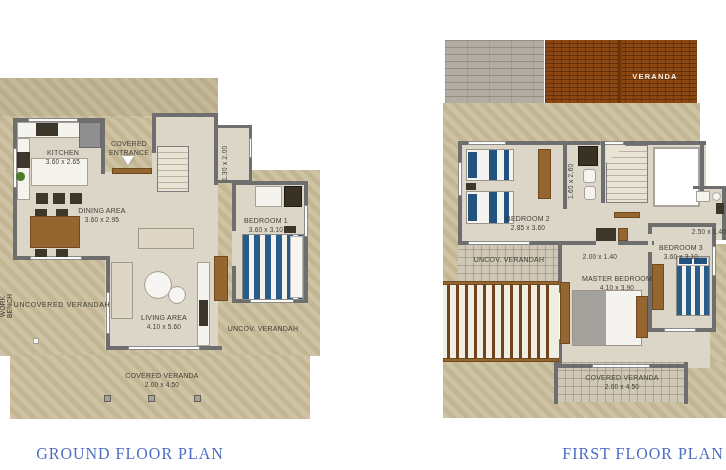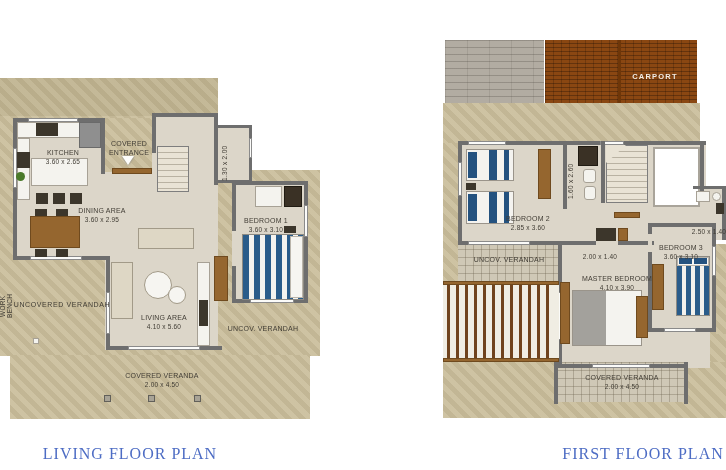--- a/index.html
+++ b/index.html
@@ -144,21 +144,21 @@
   <div class="lbl" style="left:224px;top:325px;width:78px">UNCOV. VERANDAH</div>
   <div class="lbl" style="left:120px;top:372px;width:84px">
     <span class="ln">COVERED VERANDA</span>
     <span class="ln d">2.00 x 4.50</span>
   </div>
   <div class="vlbl" style="left:-1px;top:283px;width:10px;height:46px">WORK BENCH</div>
 
   <div class="roofgray" style="left:445px;top:40px;width:99px;height:64px"></div>
   <div class="carport" style="left:545px;top:40px;width:152px;height:76px"></div>
   <div style="left:618px;top:40px;width:3px;height:76px;background:#6e3608"></div>
-  <div class="carlbl" style="left:620px;top:72px;width:70px">CARPORT</div>
+  <div class="carlbl" style="left:620px;top:72px;width:70px">VERANDA</div>
 
   <div class="t" style="left:443px;top:103px;width:257px;height:42px"></div>
   <div class="t" style="left:443px;top:143px;width:16px;height:140px"></div>
   <div class="t" style="left:443px;top:358px;width:283px;height:60px"></div>
   <div class="t" style="left:648px;top:332px;width:78px;height:30px"></div>
   <div class="t" style="left:716px;top:244px;width:10px;height:90px"></div>
 
   <div class="fl" style="left:458px;top:143px;width:248px;height:102px"></div>
   <div class="fl" style="left:558px;top:243px;width:152px;height:125px"></div>
   <div class="fl" style="left:650px;top:225px;width:62px;height:106px"></div>
@@ -262,16 +262,16 @@
   <div class="lbl" style="left:650px;top:244px;width:62px">
     <span class="ln">BEDROOM 3</span>
     <span class="ln d">3.60 x 3.10</span>
   </div>
   <div class="lbl" style="left:470px;top:256px;width:78px">UNCOV. VERANDAH</div>
   <div class="lbl" style="left:584px;top:374px;width:76px">
     <span class="ln">COVERED VERANDA</span>
     <span class="ln d">2.00 x 4.50</span>
   </div>
 
-  <div class="title" style="left:30px;top:445px;width:200px">LIVING FLOOR PLAN</div>
+  <div class="title" style="left:30px;top:445px;width:200px">GROUND FLOOR PLAN</div>
   <div class="title" style="left:558px;top:445px;width:170px">FIRST FLOOR PLAN</div>
 
 </div>
 
 </body></html>

